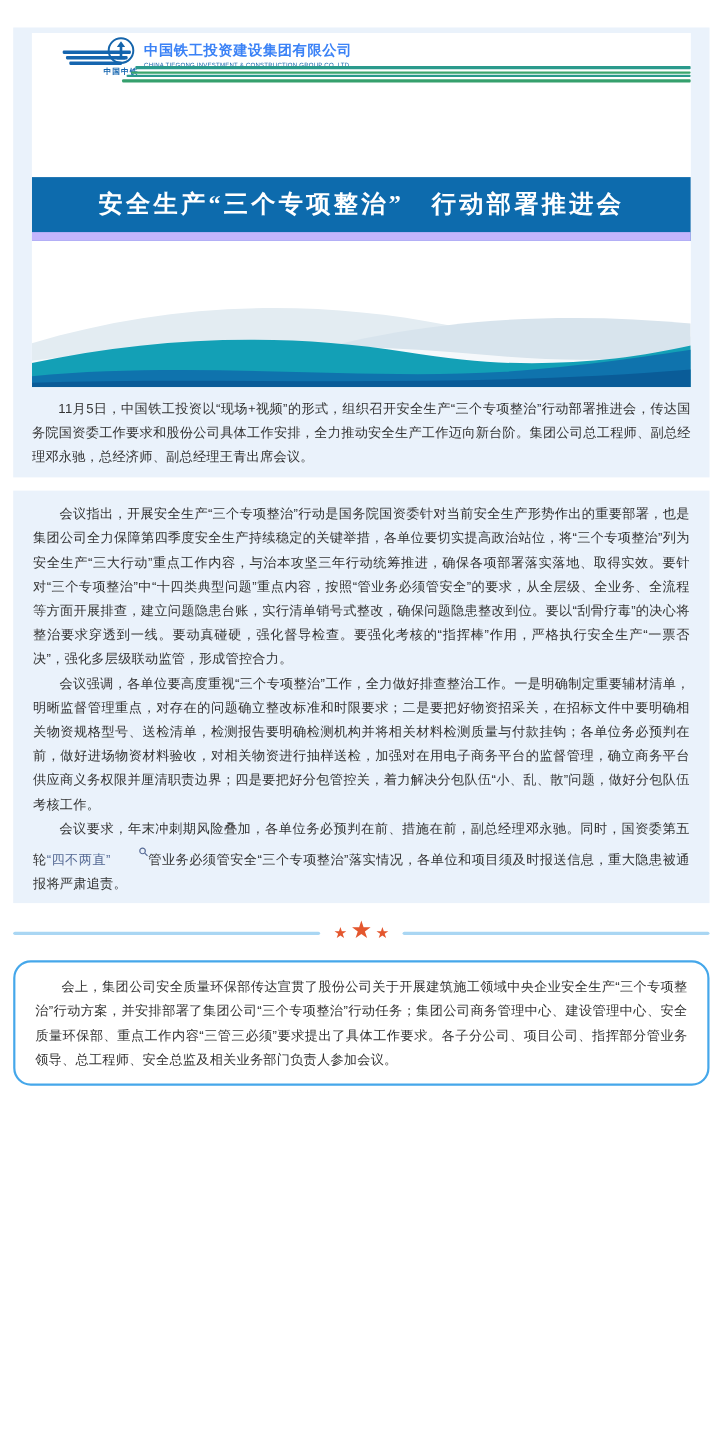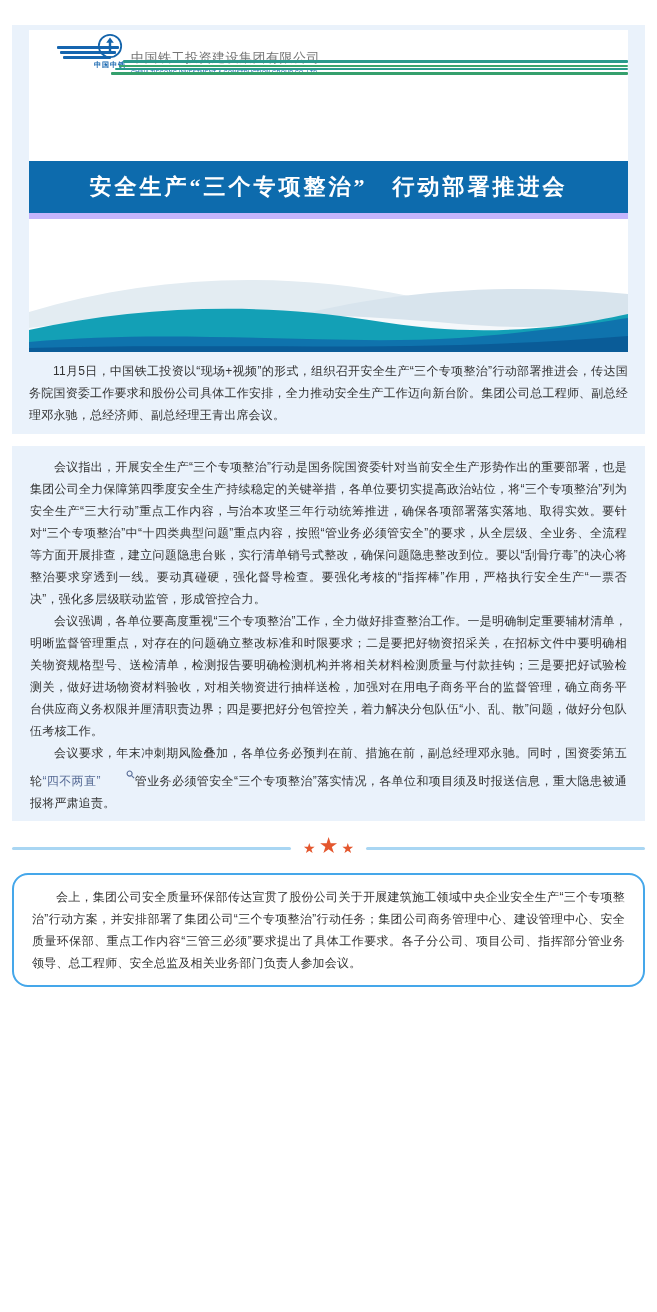--- a/index.html
+++ b/index.html
@@ -21,33 +21,33 @@
   .blue-lines div { height: 3px; background: #1565af; margin-bottom: 2px; border-radius: 1px; }
   .blue-lines .l1 { width: 62px; }
   .blue-lines .l2 { width: 56px; margin-left: 3px; }
   .blue-lines .l3 { width: 48px; margin-left: 6px; }
 
   .logo-box { position: absolute; left: 62px; top: 3px; width: 38px; text-align: center; }
   .logo-box svg { display: block; margin: 0 auto; }
   .logo-caption { font-size: 7px; font-weight: bold; color: #1565af; letter-spacing: 1px; margin-top: 1px; }
 
   .company { position: absolute; left: 102px; top: 7px; }
-  .company-name { font-size: 13px; font-weight: normal; color: #737373; letter-spacing: 0.5px; margin-top: 12px; }
+  .company-name { font-size: 13px; font-weight: bold; color: #3b82f6; letter-spacing: 0.5px; }
   .company-en { font-size: 5.5px; color: #1464ab; margin-top: 2px; letter-spacing: 0.2px; }
 
   .green-lines { position: absolute; left: 0; right: 0; top: 30px; }
   .green-lines div { border-radius: 1px; }
   .green-lines .g1 { height: 3px; margin-left: 94px; background: #2a9a8c; margin-bottom: 1.5px; }
   .green-lines .g2 { height: 2px; margin-left: 90px; background: #3aa56d; margin-bottom: 1.5px; }
   .green-lines .g3 { height: 2px; margin-left: 86px; background: #2a9a8c; margin-bottom: 1.5px; }
   .green-lines .g4 { height: 3px; margin-left: 82px; background: #35a06d; }
 
   .banner {
     position: absolute; left: 0; right: 0; top: 131px; height: 58px;
-    background: #0d6bad; border-bottom: 6px solid #c4b5fd; box-sizing: border-box;
+    background: #0d6bad; border-bottom: 8px solid #c4b5fd; box-sizing: border-box;
     display: flex; align-items: center; justify-content: center;
   }
   .banner span {
     color: #ffffff; font-size: 22px; font-weight: bold;
     font-family: "Liberation Serif", serif; letter-spacing: 3px; white-space: nowrap;
   }
 
   .waves { position: absolute; left: 0; bottom: 0; width: 100%; height: 86px; display: block; }
 
   
@@ -119,21 +119,21 @@
         <path d="M0,76 C150,62 300,80 430,72 C500,67 560,58 599,52 L599,86 L0,86 Z" fill="#0f73ad"></path>
         <path d="M0,82 C180,76 380,88 599,70 L599,86 L0,86 Z" fill="#0a5c98"></path>
       </svg>
     </div>
 
     <p class="para">11月5日，中国铁工投资以“现场+视频”的形式，组织召开安全生产“三个专项整治”行动部署推进会，传达国务院国资委工作要求和股份公司具体工作安排，全力推动安全生产工作迈向新台阶。集团公司总工程师、副总经理邓永驰，总经济师、副总经理王青出席会议。</p>
   </div>
 
   <div class="section section-b">
     <p class="para">会议指出，开展安全生产“三个专项整治”行动是国务院国资委针对当前安全生产形势作出的重要部署，也是集团公司全力保障第四季度安全生产持续稳定的关键举措，各单位要切实提高政治站位，将“三个专项整治”列为安全生产“三大行动”重点工作内容，与治本攻坚三年行动统筹推进，确保各项部署落实落地、取得实效。要针对“三个专项整治”中“十四类典型问题”重点内容，按照“管业务必须管安全”的要求，从全层级、全业务、全流程等方面开展排查，建立问题隐患台账，实行清单销号式整改，确保问题隐患整改到位。要以“刮骨疗毒”的决心将整治要求穿透到一线。要动真碰硬，强化督导检查。要强化考核的“指挥棒”作用，严格执行安全生产“一票否决”，强化多层级联动监管，形成管控合力。</p>
-    <p class="para">会议强调，各单位要高度重视“三个专项整治”工作，全力做好排查整治工作。一是明确制定重要辅材清单，明晰监督管理重点，对存在的问题确立整改标准和时限要求；二是要把好物资招采关，在招标文件中要明确相关物资规格型号、送检清单，检测报告要明确检测机构并将相关材料检测质量与付款挂钩；三是要把好试验检测关，做好进场物资材料验收，对相关物资进行抽样送检，加强对在用电子商务平台的监督管理，确立商务平台供应商义务权限并厘清职责边界；四是要把好分包管控关，着力解决分包队伍“小、乱、散”问题，做好分包队伍考核工作。</p>
+    <p class="para">会议强调，各单位要高度重视“三个专项整治”工作，全力做好排查整治工作。一是明确制定重要辅材清单，明晰监督管理重点，对存在的问题确立整改标准和时限要求；二是要把好物资招采关，在招标文件中要明确相关物资规格型号、送检清单，检测报告要明确检测机构并将相关材料检测质量与付款挂钩；各单位务必预判在前，做好进场物资材料验收，对相关物资进行抽样送检，加强对在用电子商务平台的监督管理，确立商务平台供应商义务权限并厘清职责边界；四是要把好分包管控关，着力解决分包队伍“小、乱、散”问题，做好分包队伍考核工作。</p>
     <p class="para"><span>会议要求，年末冲刺期风险叠加，各单位务必预判在前、措施在前，副总经理邓永驰。同时，国资委第五轮</span><a class="ref-link"><span>“四不两直”</span><span class="ref-sup"><svg width="9" height="9" viewBox="0 0 10 10">
               <circle cx="4" cy="4" r="2.8" fill="none" stroke="#576b95" stroke-width="1.2"></circle>
               <line x1="6.2" y1="6.2" x2="9" y2="9" stroke="#576b95" stroke-width="1.2"></line>
             </svg></span></a><span>管业务必须管安全“三个专项整治”落实情况，各单位和项目须及时报送信息，重大隐患被通报将严肃追责。</span></p>
   </div>
 
   <div class="star-divider">
     <div class="divider-line"></div>
     <div class="stars">
       <span class="star">★</span>

